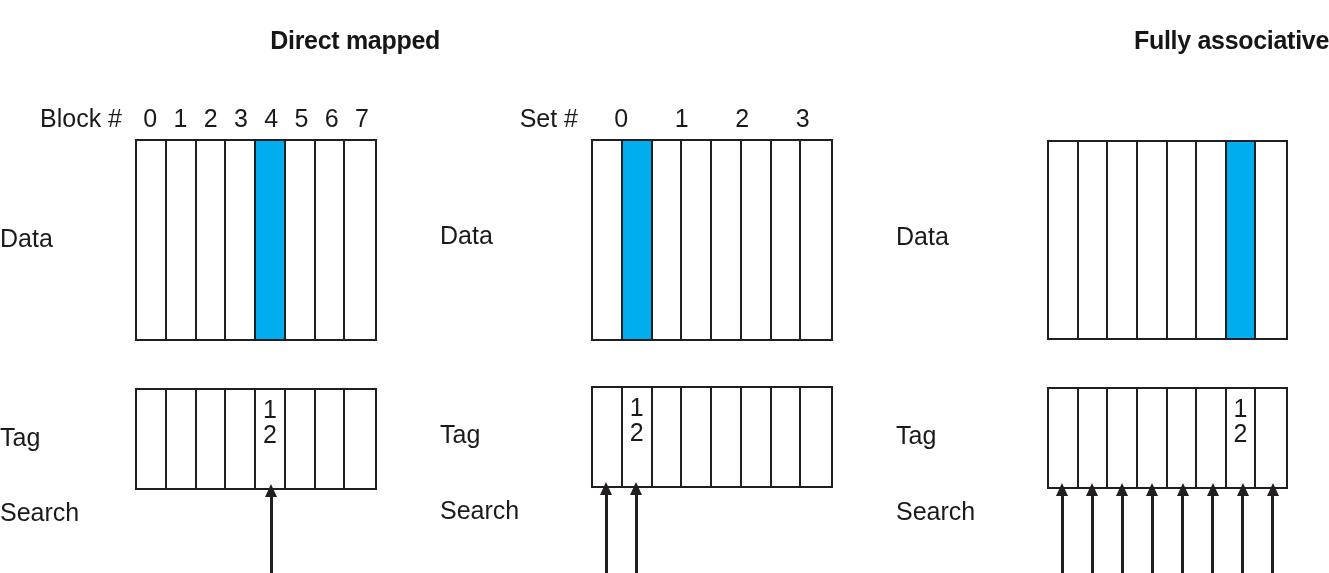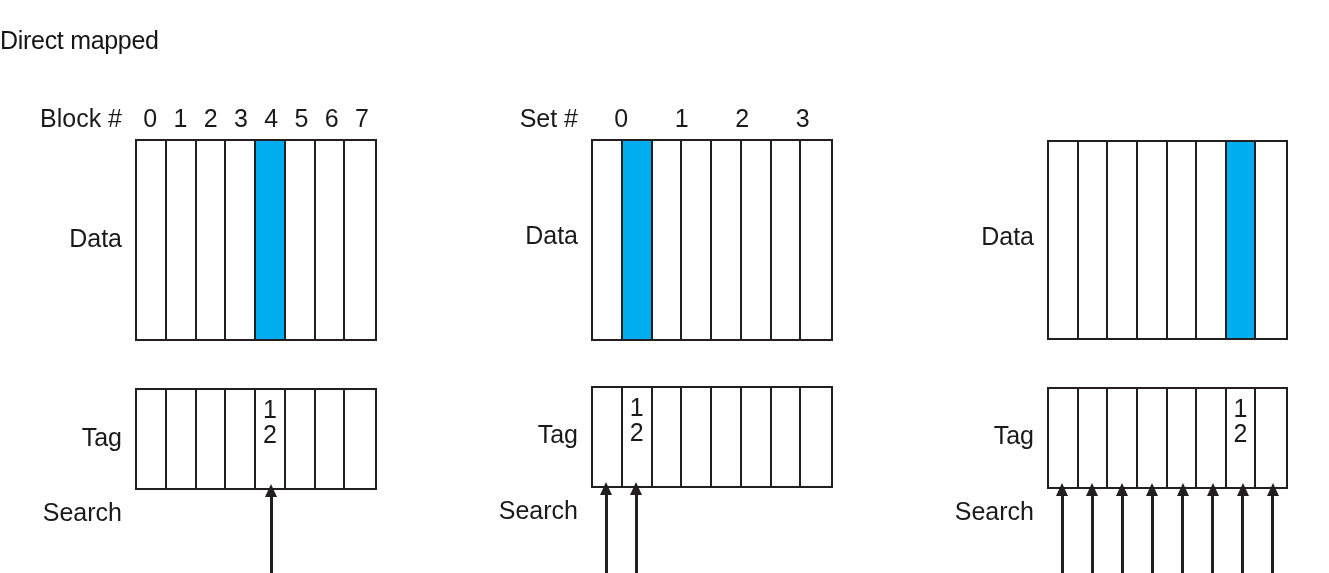--- a/index.html
+++ b/index.html
@@ -19,23 +19,23 @@
   .panel {
     position: absolute;
     top: 0;
     height: 573px;
   }
 
   .panel-title {
     position: absolute;
     top: 26px;
     width: 100%;
-    text-align: left;
-    font-size: 25px;
-    font-weight: normal;
+    text-align: right;
+    font-size: 25px;
+    font-weight: bold;
     letter-spacing: -0.3px;
     color: #161616;
     white-space: nowrap;
   }
 
   
   .index-row {
     position: absolute;
     height: 30px;
   }
@@ -77,21 +77,20 @@
     position: relative;
   }
   .grid .cell:last-child { border-right: none; }
   .grid .cell.hl { background: #00AEEF; }
 
   .row-label {
     position: absolute;
     font-size: 25px;
     white-space: nowrap;
     color: #1a1a1a;
-    text-align: right;
   }
 
   
   .tagnums {
     position: absolute;
     left: 0;
     right: 0;
     top: 7px;
     display: flex;
     flex-direction: column;
@@ -230,20 +229,21 @@
 
   <div class="row-label" style="left:0px; width:138px; top:496px;">Search</div>
 
   <div class="arrows" style="left:151px; top:493px; width:242px; height:80px;">
     <div class="arrow" style="left:13.6px; height:80px;"></div>
     <div class="arrow" style="left:43.8px; height:80px;"></div>
   </div>
 </div>
 
 <div class="panel" style="left:896px; width:433px;">
+  <div class="panel-title">Fully associative</div>
 
   <div class="row-label" style="left:0px; width:138px; top:222px;">Data</div>
 
   <div class="grid" style="left:151px; top:140px; width:241px; height:200px;">
     <div class="cell" style="width:30.12px;"></div>
     <div class="cell" style="width:30.12px;"></div>
     <div class="cell" style="width:30.12px;"></div>
     <div class="cell" style="width:30.12px;"></div>
     <div class="cell" style="width:30.12px;"></div>
     <div class="cell" style="width:30.12px;"></div>

